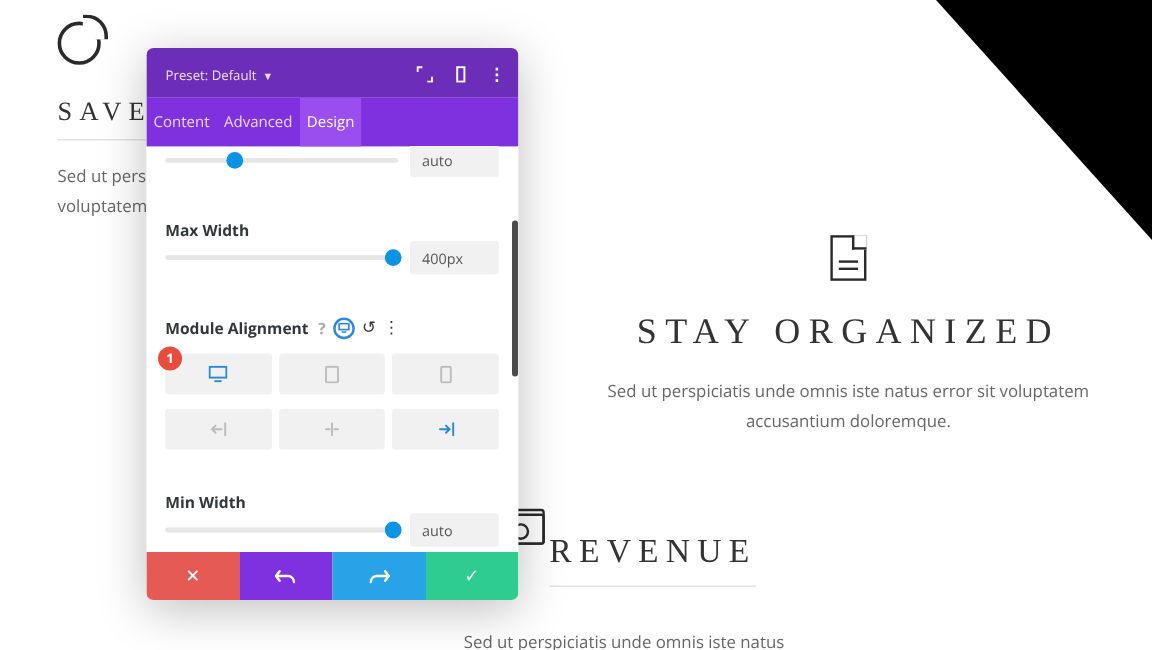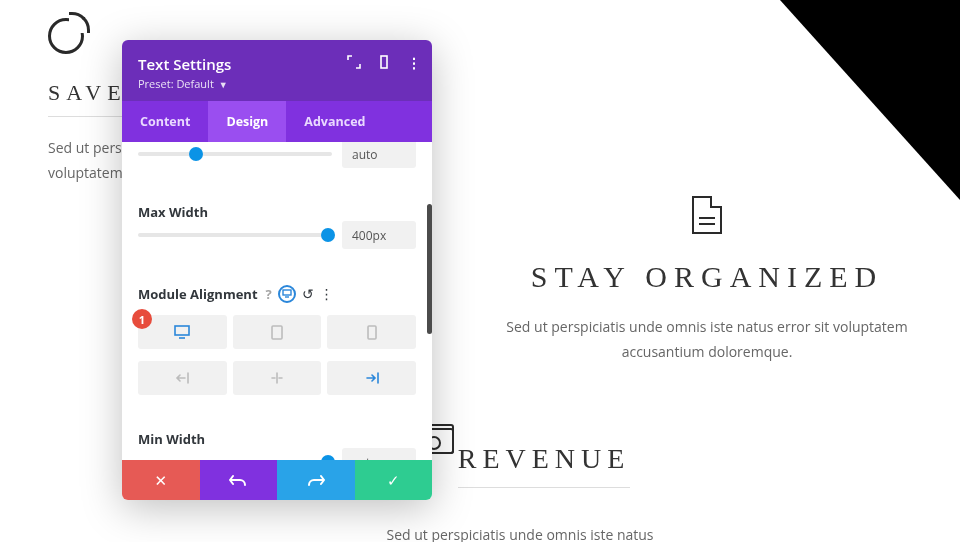--- a/index.html
+++ b/index.html
@@ -43,21 +43,21 @@
     display: flex; flex-direction: column; overflow: hidden;
   }
   .panel-header { background: #6c2eb9; color: #fff; padding: 14px 16px 10px; position: relative; }
   .panel-header .title { font-size: 15px; font-weight: 600; }
   .panel-header .preset { font-size: 11px; opacity: .85; margin-top: 2px; }
   .panel-header .preset .caret { font-size: 9px; margin-left: 2px; }
   .panel-header .hdr-icons { position: absolute; right: 10px; top: 14px; display: flex; gap: 14px; }
   .panel-header .hdr-icons span { width: 16px; height: 16px; display: inline-flex; align-items: center; justify-content: center; cursor: pointer; font-size: 14px; }
 
   .tabs { display: flex; background: #8031df; }
-  .tabs .tab { flex: 0 0 auto; padding: 12px 18px; font-size: 12.5px; color: #e9d9ff; cursor: pointer; font-weight: 700; }
+  .tabs .tab { flex: 0 0 auto; padding: 12px 6px; font-size: 12.5px; color: #e9d9ff; cursor: pointer; font-weight: 400; }
   .tabs .tab.active { background: #9a4ef0; color: #fff; }
 
   .panel-body { flex: 1; overflow-y: auto; padding: 0 16px 8px; position: relative; }
   .panel-body::-webkit-scrollbar { width: 0; }
 
   
   .scroll-hint { position: absolute; right: 0; top: 62px; width: 5px; height: 130px; background: #4b4b4b; border-radius: 3px; }
 
   .field { margin-top: 18px; }
   .field-label { font-size: 13px; font-weight: 700; color: #32373c; display: flex; align-items: center; gap: 8px; margin-top: 35px; }
@@ -115,21 +115,20 @@
     <div class="col-bottom">
       <span class="cash-icon"></span>
       <h1 class="underline" style="font-size:28px; letter-spacing:6px;">REVENUE</h1>
       <p style="margin-top:14px;">Sed ut perspiciatis unde omnis iste natus error sit voluptatem accusantium doloremque.</p>
     </div>
   </div>
 
   <div class="panel">
 
     <div class="panel-header">
-      <div class="title">Text Settings</div>
       <div class="preset">
         <span>Preset:</span>
         <span>Default</span>
         <span class="caret">▼</span>
       </div>
       <div class="hdr-icons">
         <span>
           <svg width="14" height="14" viewBox="0 0 14 14" fill="none" stroke="#fff" stroke-width="1.6">
               <path d="M1 5V1h4M13 9v4H9"></path>
             </svg>
@@ -138,22 +137,22 @@
           <svg width="14" height="14" viewBox="0 0 14 14" fill="none" stroke="#fff" stroke-width="1.6">
               <rect x="4" y="1" width="6" height="12"></rect>
             </svg>
         </span>
         <span style="font-weight:700;">⋮</span>
       </div>
     </div>
 
     <div class="tabs">
       <div class="tab">Content</div>
+      <div class="tab">Advanced</div>
       <div class="tab active">Design</div>
-      <div class="tab">Advanced</div>
     </div>
 
     <div class="panel-body">
       <div class="scroll-hint"></div>
 
       <div class="field clipped">
         <div class="slider-row">
           <div class="track">
             <div class="thumb" style="left:30%;"></div>
           </div>

